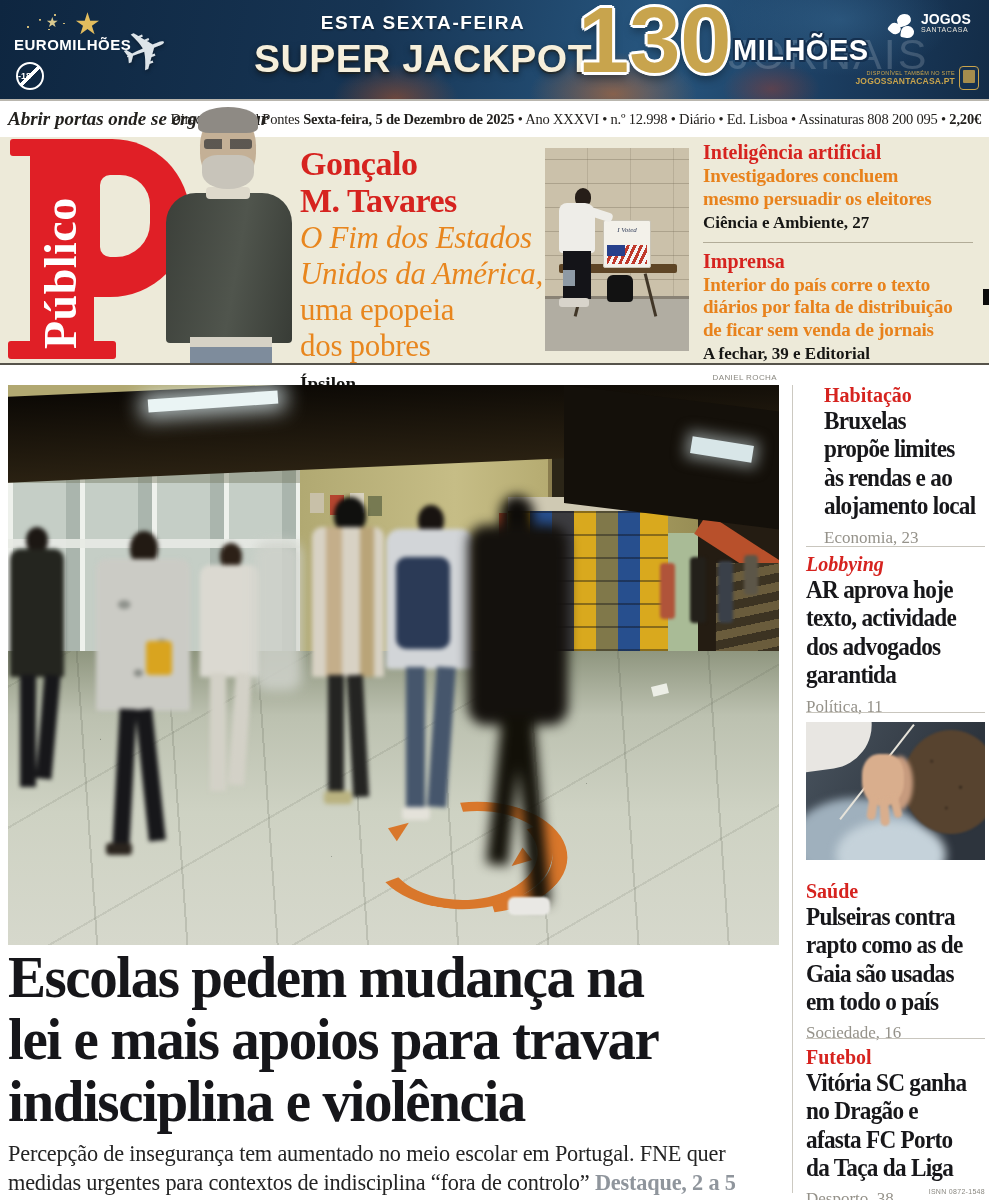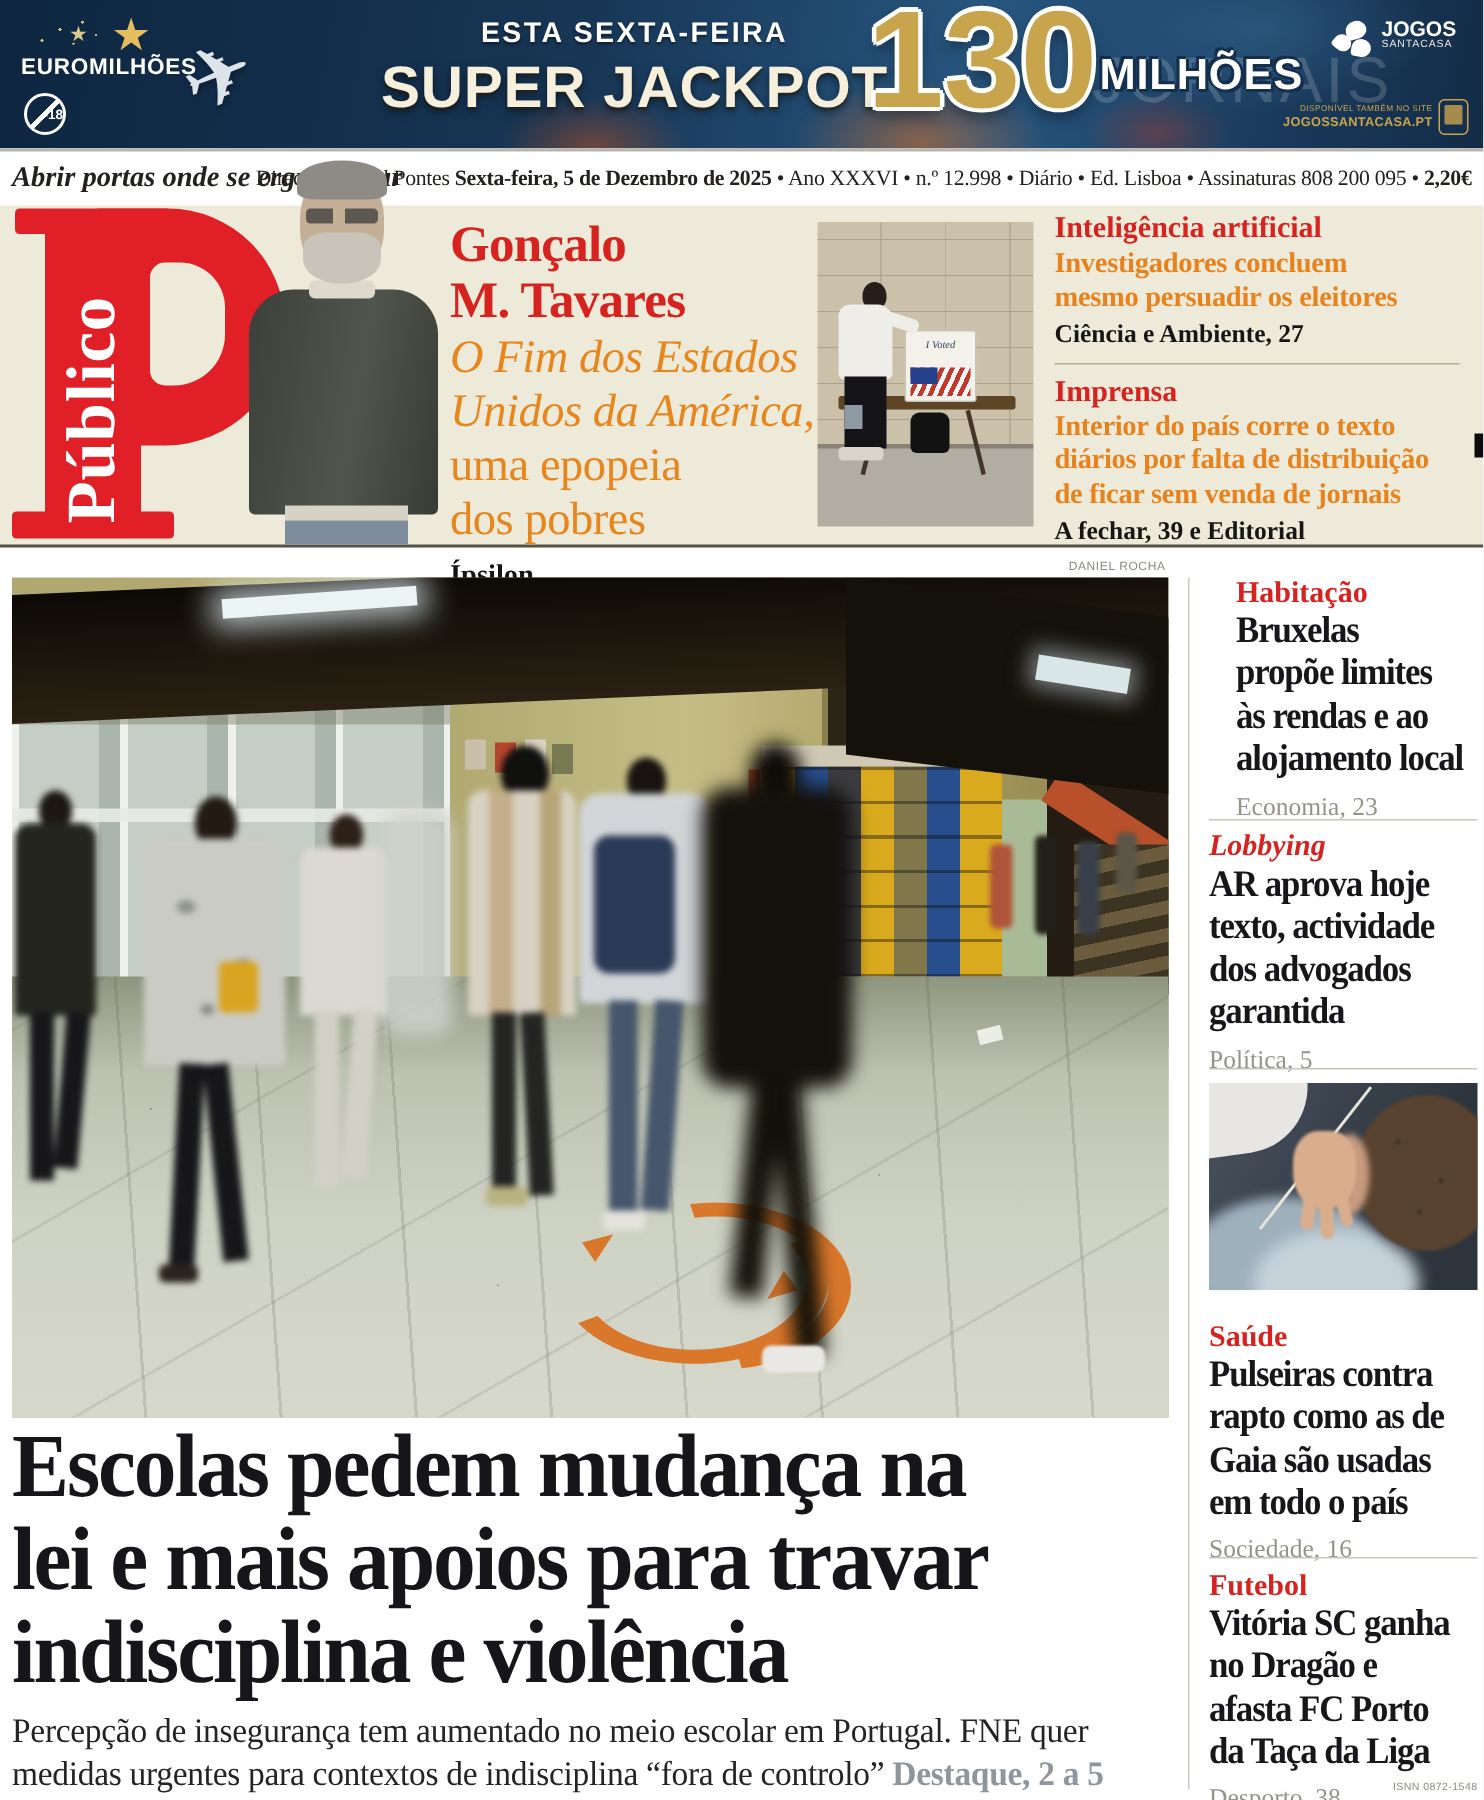--- a/index.html
+++ b/index.html
@@ -21,21 +21,21 @@
   .em-star-big{position:absolute;left:58px;top:-2px;font-size:30px;}
   .em-star-small{position:absolute;left:30px;top:6px;font-size:14px;color:#d9c98f;}
   .em-dots{position:absolute;left:6px;top:2px;width:60px;height:24px;
     background:radial-gradient(2px 2px at 10% 70%,#cdb878 50%,transparent 55%),
       radial-gradient(2px 2px at 30% 40%,#cdb878 50%,transparent 55%),
       radial-gradient(2px 2px at 55% 20%,#cdb878 50%,transparent 55%),
       radial-gradient(1.5px 1.5px at 45% 80%,#cdb878 50%,transparent 55%),
       radial-gradient(1.5px 1.5px at 70% 55%,#cdb878 50%,transparent 55%);}
   .em-title{left:14px;top:36px;font-size:15px;font-weight:bold;color:#fff;letter-spacing:.5px;}
   .age18{left:16px;top:62px;width:24px;height:24px;border:2px solid #fff;border-radius:50%;
-    color:#fff;font-size:9px;font-weight:bold;display:flex;align-items:center;justify-content:flex-end;
+    color:#fff;font-size:9px;font-weight:bold;display:flex;align-items:center;justify-content:flex-start;
     background:linear-gradient(135deg,transparent 45%,#fff 45%,#fff 55%,transparent 55%);}
   .plane{left:122px;top:18px;font-size:56px;color:#dde4e9;transform:rotate(-22deg);
     text-shadow:0 2px 4px rgba(0,0,0,.35);}
   .promo{left:248px;top:12px;width:350px;text-align:center;color:#fff;}
   .promo-l1{font-size:19px;font-weight:bold;letter-spacing:1.6px;text-shadow:0 1px 2px rgba(0,0,0,.5);}
   .promo-l2{font-size:39px;font-weight:bold;letter-spacing:.5px;color:#f6efdb;margin-top:3px;
     text-shadow:0 2px 0 rgba(40,30,10,.45),0 3px 6px rgba(0,0,0,.5);}
   .watermark{left:728px;top:30px;font-size:43px;font-weight:normal;color:rgba(255,255,255,.17);
     letter-spacing:2px;}
   .amount{left:578px;top:-8px;font-size:92px;font-weight:bold;color:#c8a44d;line-height:1.05;
@@ -488,21 +488,21 @@
     <div class="sb-ref" style="margin-top:8px;">Economia, 23</div>
   </div>
   <div class="abs sb-div" style="top:546px;"></div>
 
   <div class="abs sb" style="top:553px;">
     <div class="sb-tag it">Lobbying</div>
     <div class="sb-hl">AR aprova hoje</div>
     <div class="sb-hl">texto, actividade</div>
     <div class="sb-hl">dos advogados</div>
     <div class="sb-hl">garantida</div>
-    <div class="sb-ref" style="margin-top:8px;">Política, 5</div>
+    <div class="sb-ref" style="margin-top:8px;">Política, 11</div>
   </div>
   <div class="abs sb-div" style="top:712px;"></div>
 
   <div class="abs babyphoto">
     <div class="bp-blank1"></div>
     <div class="bp-blank2"></div>
     <div class="bp-cloth"></div>
     <div class="bp-head"></div>
     <div class="bp-face"></div>
     <div class="bp-tube"></div>

